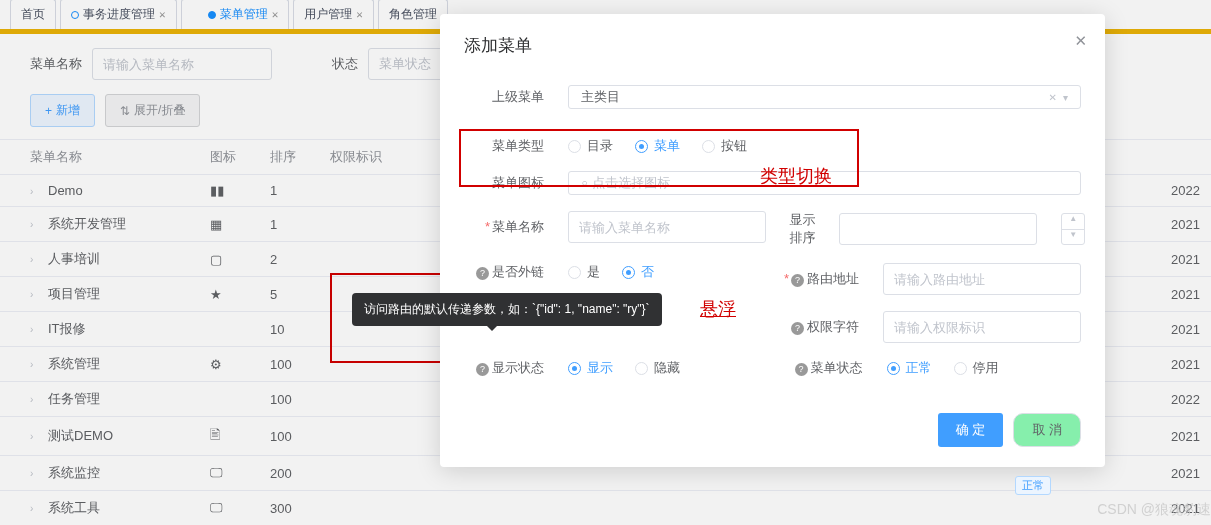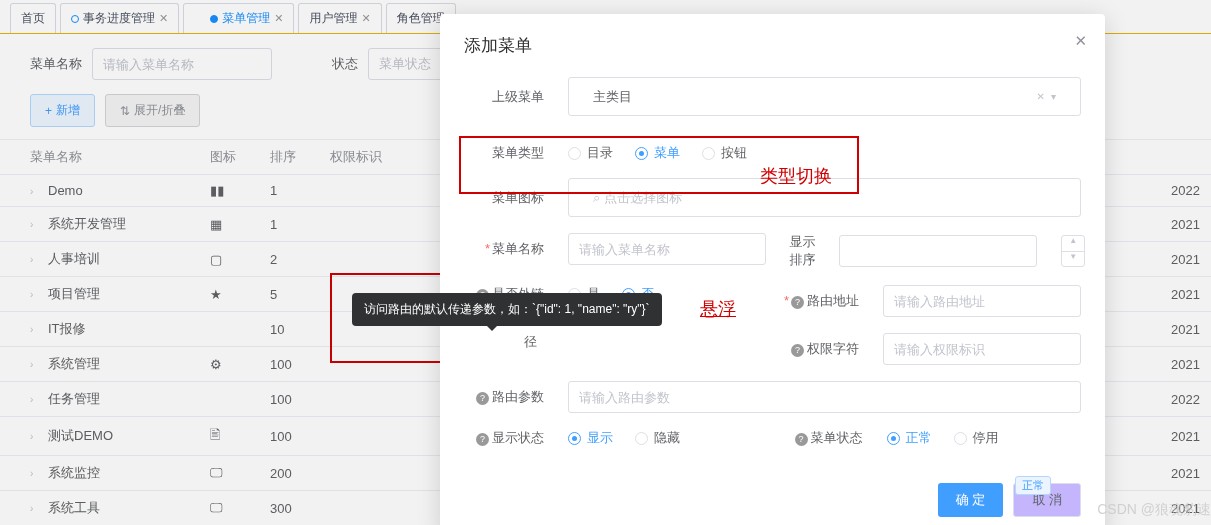--- a/index.html
+++ b/index.html
@@ -1,17 +1,17 @@
 <!DOCTYPE html>
 <html><head>
 <meta charset="utf-8">
 <style>
 * { box-sizing: border-box; margin: 0; padding: 0; }
 body { font-family: "Helvetica Neue", Arial, sans-serif; font-size: 13px; color: #606266; background: #fff; position: relative; width: 1211px; height: 525px; overflow: hidden; }
-.tabs { display: flex; border-bottom: 1px solid #eab308; padding: 0 10px; height: 34px; align-items: flex-end; }
+.tabs { display: flex; border-bottom: 5px solid #eab308; padding: 0 10px; height: 34px; align-items: flex-end; font-family: Liberation Mono, monospace; }
 .tab { padding: 6px 10px; border: 1px solid #d8dce5; border-bottom: none; margin-right: 4px; font-size: 12px; background: #fff; cursor: pointer; display: flex; align-items: center; gap: 4px; color: #495060; border-radius: 3px 3px 0 0; }
 .tab.active { color: #1890ff; padding-left: 26px; }
 .tab .dot { width: 8px; height: 8px; border-radius: 50%; border: 1px solid #1890ff; display: inline-block; }
 .tab.active .dot { background: #1890ff; border-color: #1890ff; }
 .tab .close { color: #999; font-size: 11px; }
 .search-bar { display: flex; align-items: center; padding: 14px 30px; gap: 10px; }
 .label { color: #606266; font-size: 13px; }
 .input { border: 1px solid #dcdfe6; border-radius: 3px; padding: 6px 10px; font-size: 13px; color: #606266; width: 180px; height: 32px; }
 .input::placeholder { color: #c0c4cc; }
 .select { border: 1px solid #dcdfe6; border-radius: 3px; padding: 6px 10px; font-size: 13px; color: #c0c4cc; width: 120px; height: 32px; display: flex; align-items: center; }
@@ -26,43 +26,43 @@
 .expand { color: #c0c4cc; margin-right: 8px; font-size: 10px; display: inline-block; width: 10px; }
 .icon-cell { color: #606266; font-size: 13px; }
 .year-col { text-align: right; padding-right: 0; width: 50px; overflow: hidden; }
 .tag-normal { background:#ecf5ff; color:#409eff; border:1px solid #b3d8ff; border-radius:3px; padding:1px 6px; font-size:11px; }
 .table-wrapper { position: relative; }
 .red-box { position: absolute; border: 2px solid #d10000; pointer-events: none; }
 
 
 .mask { position: absolute; inset: 0; background: rgba(0,0,0,0.05); }
 .modal { position: absolute; left: 440px; top: 14px; width: 665px; background: #fff; border-radius: 4px; box-shadow: 0 4px 24px rgba(0,0,0,0.15); padding: 20px 24px; }
-.modal-title { font-size: 17px; color: #303133; margin-bottom: 20px; }
+.modal-title { font-size: 17px; color: #303133; margin-bottom: 28px; }
 .modal-close { position: absolute; right: 18px; top: 18px; color: #909399; cursor: pointer; font-size: 15px; }
 .form-row { display: flex; align-items: center; margin-bottom: 16px; gap: 24px; }
 .flabel { width: 80px; text-align: right; font-size: 13px; color: #606266; }
 .flabel .req { color: #f56c6c; margin-right: 2px; }
 .flabel .q { display:inline-block; width:13px; height:13px; border-radius:50%; background:#999; color:#fff; font-size:9px; text-align:center; line-height:13px; margin-right:3px; }
-.fselect { flex: 1; border: 1px solid #dcdfe6; border-radius: 3px; padding: 6px 24px; font-size: 13px; display: flex; justify-content: space-between; align-items: center; height: 39px; }
+.fselect { flex: 1; border: 1px solid #dcdfe6; border-radius: 3px; padding: 6px 12px; font-size: 13px; display: flex; justify-content: space-between; align-items: center; height: 24px; }
 .finput { flex: 1; border: 1px solid #dcdfe6; border-radius: 3px; padding: 6px 10px; font-size: 13px; height: 32px; }
 .finput.ghost::placeholder, .fselect .ph { color: #c0c4cc; }
 .radio-group { display: flex; gap: 22px; align-items: center; }
 .radio { display: flex; align-items: center; gap: 6px; font-size: 13px; color: #606266; }
 .radio .circ { width: 13px; height: 13px; border-radius: 50%; border: 1px solid #dcdfe6; display: inline-block; position: relative; }
 .radio.checked { color: #409eff; }
 .radio.checked .circ { border-color: #409eff; }
 .radio.checked .circ::after { content: ''; width: 5px; height: 5px; background: #409eff; border-radius: 50%; position: absolute; left: 3px; top: 3px; }
 .cols { display: flex; gap: 20px; }
 .col { flex: 1; }
 .spinner { width: 40px; border: 1px solid #dcdfe6; border-radius: 3px; height: 32px; display: flex; flex-direction: column; }
 .spinner div { flex:1; text-align:center; font-size:8px; color:#c0c4cc; border-bottom:1px solid #dcdfe6; }
 .spinner div:last-child { border-bottom:none; }
 .modal-footer { display: flex; justify-content: flex-end; gap: 10px; margin-top: 20px; }
 .btn-prim { background: #409eff; color: #fff; border: none; border-radius: 3px; padding: 8px 18px; font-size: 13px; cursor: pointer; }
-.btn-sec { background: #c4b5fd; border: 1px solid #dcdfe6; border-radius: 3px; padding: 0 18px; font-size: 13px; cursor: pointer; color: #606266; }
+.btn-sec { background: #86efac; border: 1px solid #dcdfe6; border-radius: 10px; padding: 0 18px; font-size: 13px; cursor: pointer; color: #606266; }
 .tooltip { position: absolute; background: #303133; color: #fff; font-size: 12px; padding: 8px 12px; border-radius: 4px; white-space: nowrap; z-index: 100; }
 .tooltip::after { content: ''; position: absolute; left: 135px; bottom: -5px; border: 5px solid transparent; border-top-color: #303133; border-bottom: none; }
 .anno { position: absolute; color: #d10000; font-size: 18px; font-family: SimSun, serif; text-align: center; }
 .watermark { position: absolute; right: 0; bottom: 6px; color: rgba(200,200,200,0.8); font-size: 14px; }
 .sel-arrows { color:#c0c4cc; font-size:10px; display:flex; align-items:center; gap:6px; }
 </style>
 </head>
 <body>
 
 <div class="tabs">
@@ -292,26 +292,20 @@
     </div>
     <div class="col">
       <div class="form-row">
         <div class="flabel"><span class="q">?</span><span>权限字符</span></div>
         <input class="finput ghost" placeholder="请输入权限标识" style="">
       </div>
     </div>
   </div>
 
   <div class="cols">
-    <div class="col">
-      <div class="form-row">
-        <div class="flabel"><span class="q">?</span><span>路由参数</span></div>
-        <input class="finput ghost" placeholder="请输入路由参数" style="">
-      </div>
-    </div>
   </div>
 
   <div class="cols">
     <div class="col">
       <div class="form-row">
         <div class="flabel"><span class="q">?</span><span>显示状态</span></div>
         <div class="radio-group">
           <label class="radio checked">
               <span class="circ"></span>
               <span>显示</span>

